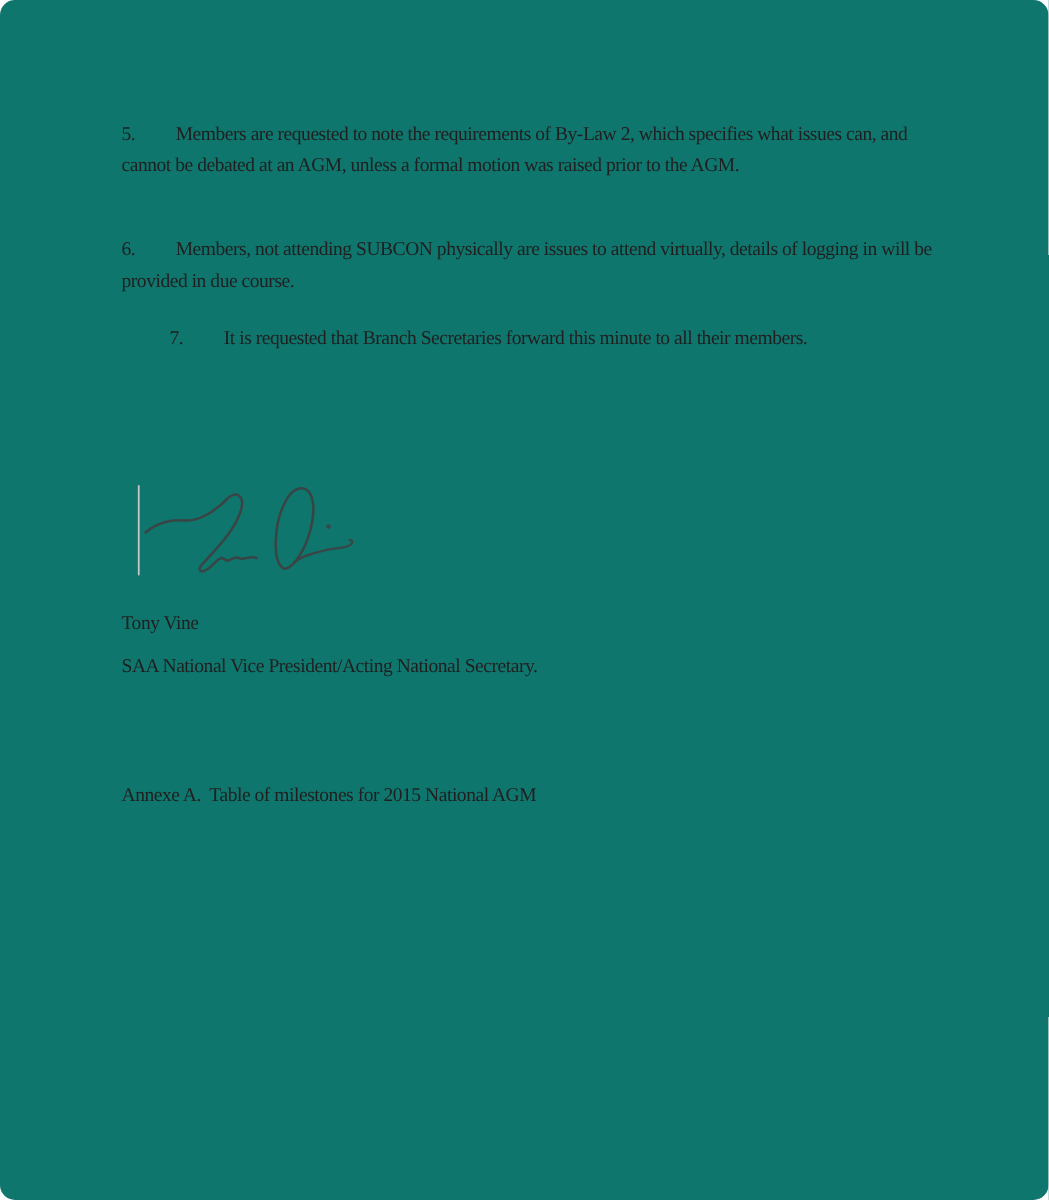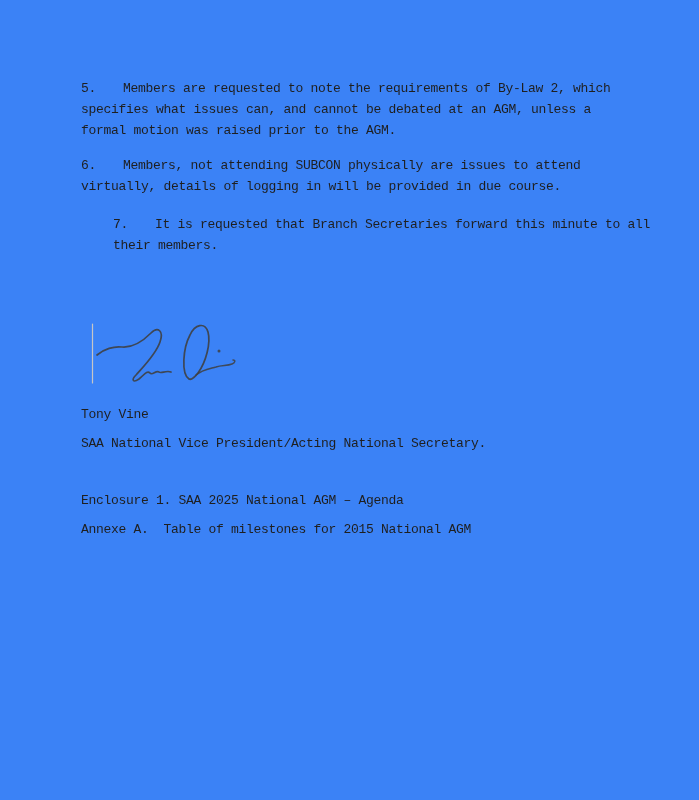--- a/index.html
+++ b/index.html
@@ -4,24 +4,25 @@
 <style>
   html, body {
     margin: 0;
     padding: 0;
     background: #ffffff;
   }
   .page {
     position: relative;
     width: 699px;
     height: 800px;
-    background: #3b82f6;
-    font-family: Liberation Mono, monospace;
+    background: #0f766e;
+    font-family: Liberation Serif, serif;
     color: #1f1f1f;
     overflow: hidden;
+    border-radius: 10px;
   }
   .block {
     position: absolute;
     left: 81px;
     width: 554px;
     font-size: 13px;
     line-height: 21px;
     letter-spacing: -0.3px;
     white-space: pre-wrap;
   }
@@ -70,17 +71,16 @@
       <path d="M112 61 C 118 56 125 55 132 53 C 138 51 143 52 148 50 C 151 49 152 46 149 46" stroke="#3f3f3f" stroke-width="1.5" fill="none" stroke-linecap="round" stroke-linejoin="round" opacity="0.85"></path>
 
       <circle cx="135" cy="37" r="1.5" fill="#3f3f3f" opacity="0.85"></circle>
     </svg>
   </div>
 
   <div class="block signatory-name">Tony Vine</div>
 
   <div class="block signatory-title">SAA National Vice President/Acting National Secretary.</div>
 
-  <div class="block attachment-1">Enclosure 1. SAA 2025 National AGM – Agenda</div>
 
   <div class="block attachment-2">Annexe A.  Table of milestones for 2015 National AGM</div>
 
 </div>
 
 </body></html>

